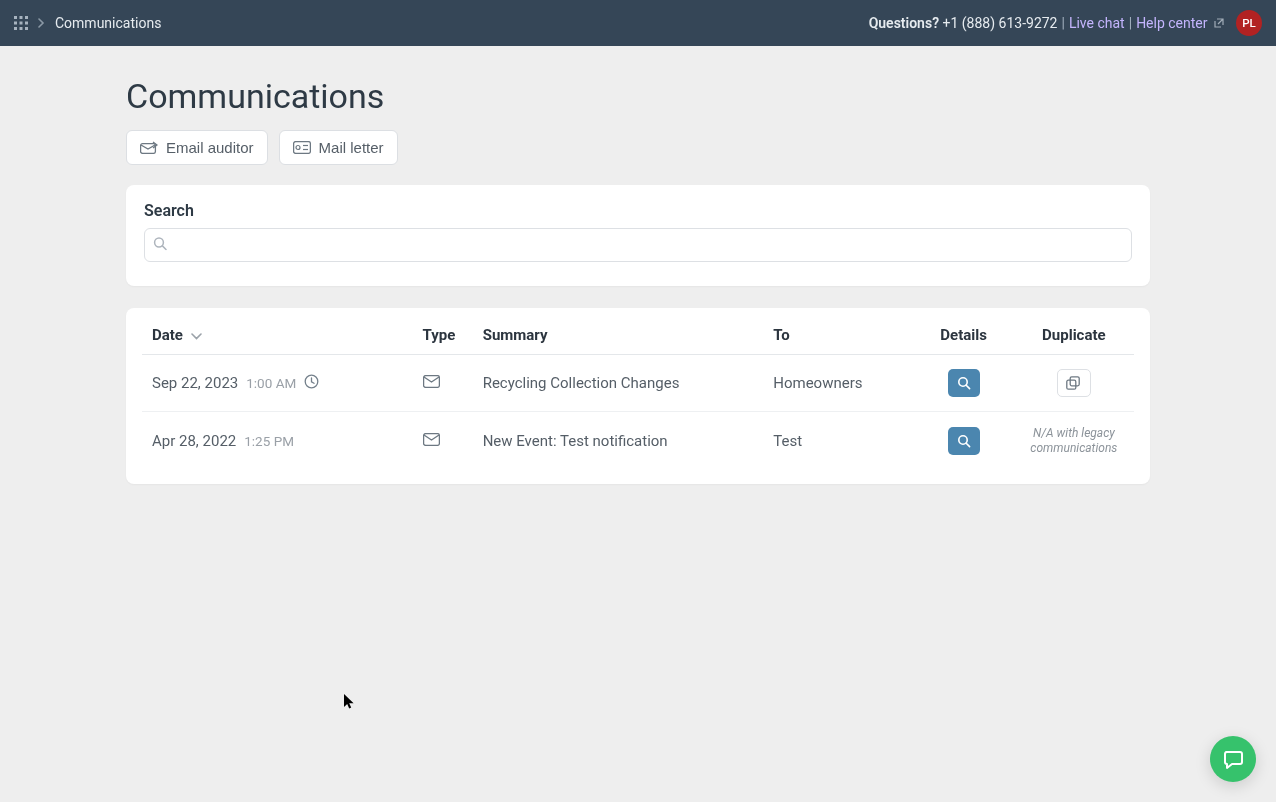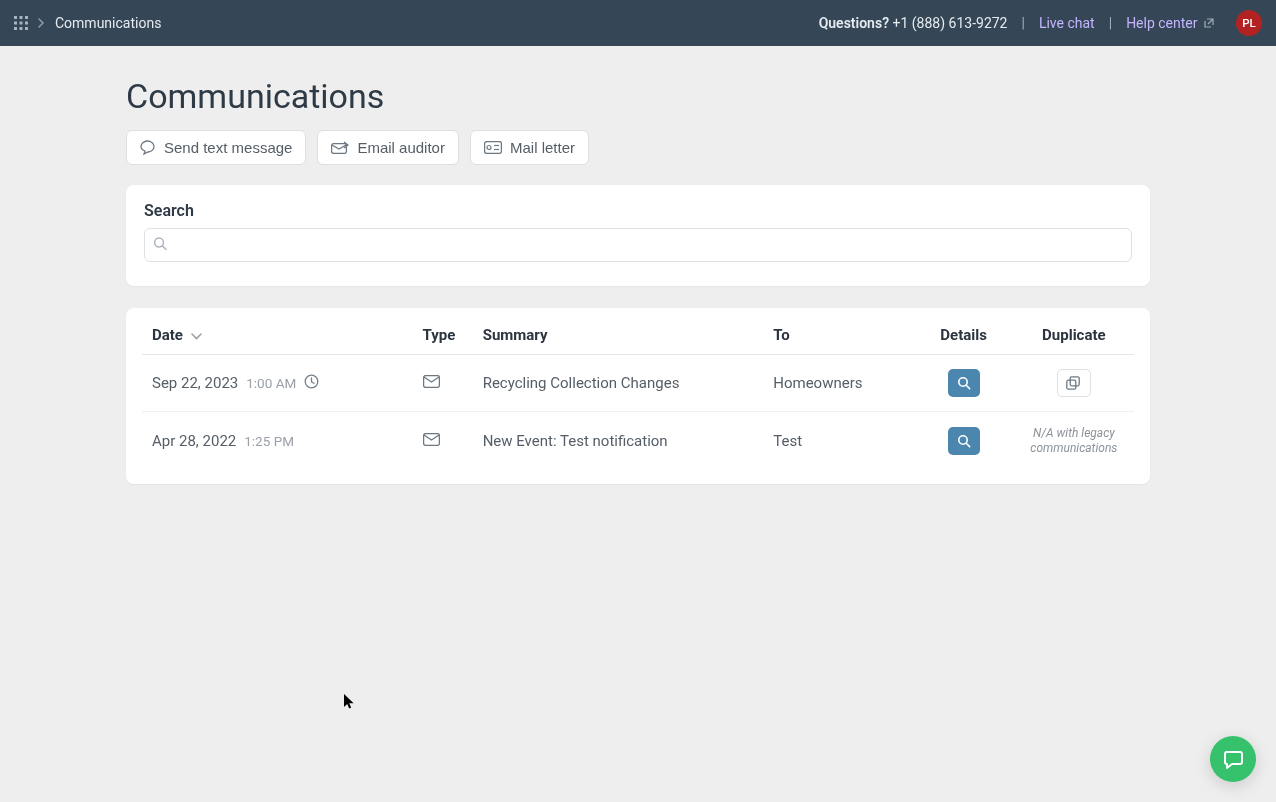--- a/index.html
+++ b/index.html
@@ -27,21 +27,21 @@
   }
   .topbar-left { display: flex; align-items: center; gap: 10px; }
   .grid-icon {
     width: 14px; height: 14px;
     display: inline-block;
     position: relative;
   }
   .grid-icon svg { display:block; }
   .chev-right { color: #8b99a6; }
   .breadcrumb-current { color: #e6ebef; }
-  .topbar-right { display: flex; align-items: center; gap: 10px; }
+  .topbar-right { display: flex; align-items: center; }
   .questions { color: #e6ebef; }
   .questions-label { font-weight: 600; }
   .sep { color: #a2b0be; margin: 0 4px; }
   .toplink { color: #c4b5fd; cursor: pointer; }
   .ext-icon { margin-left: 3px; opacity: .7; }
   .avatar {
     width: 26px; height: 26px; border-radius: 50%;
     background: #b22222;
     color: #fff; font-size: 11.5px; font-weight: 500;
     display: flex; align-items: center; justify-content: center;
@@ -223,26 +223,20 @@
     </span>
     <div class="avatar">PL</div>
   </div>
 </div>
 
 <div class="page">
   <h1 class="page-title">Communications</h1>
 
   <div class="action-row">
     <button class="btn">
-      <svg width="16" height="15" viewBox="0 0 16 15">
-          <path d="M1 6.5 A6.5 5.5 0 1 1 8 12 L4 14 L5 11 A6 5 0 0 1 1 6.5 Z" fill="none" stroke="#6d7882" stroke-width="1.3"></path>
-        </svg>
-      <span>Send text message</span>
-    </button>
-    <button class="btn">
       <svg width="18" height="13" viewBox="0 0 18 13">
           <rect x="0.6" y="2.6" width="14.8" height="9.8" rx="2" fill="none" stroke="#6d7882" stroke-width="1.3"></rect>
           <path d="M1 4 L8 8 L15 4" fill="none" stroke="#6d7882" stroke-width="1.3"></path>
           <path d="M13 1 L17 4 L13 7" fill="none" stroke="#6d7882" stroke-width="1.3"></path>
         </svg>
       <span>Email auditor</span>
     </button>
     <button class="btn">
       <svg width="18" height="13" viewBox="0 0 18 13">
           <rect x="0.6" y="0.6" width="16.8" height="11.8" rx="2" fill="none" stroke="#6d7882" stroke-width="1.3"></rect>

